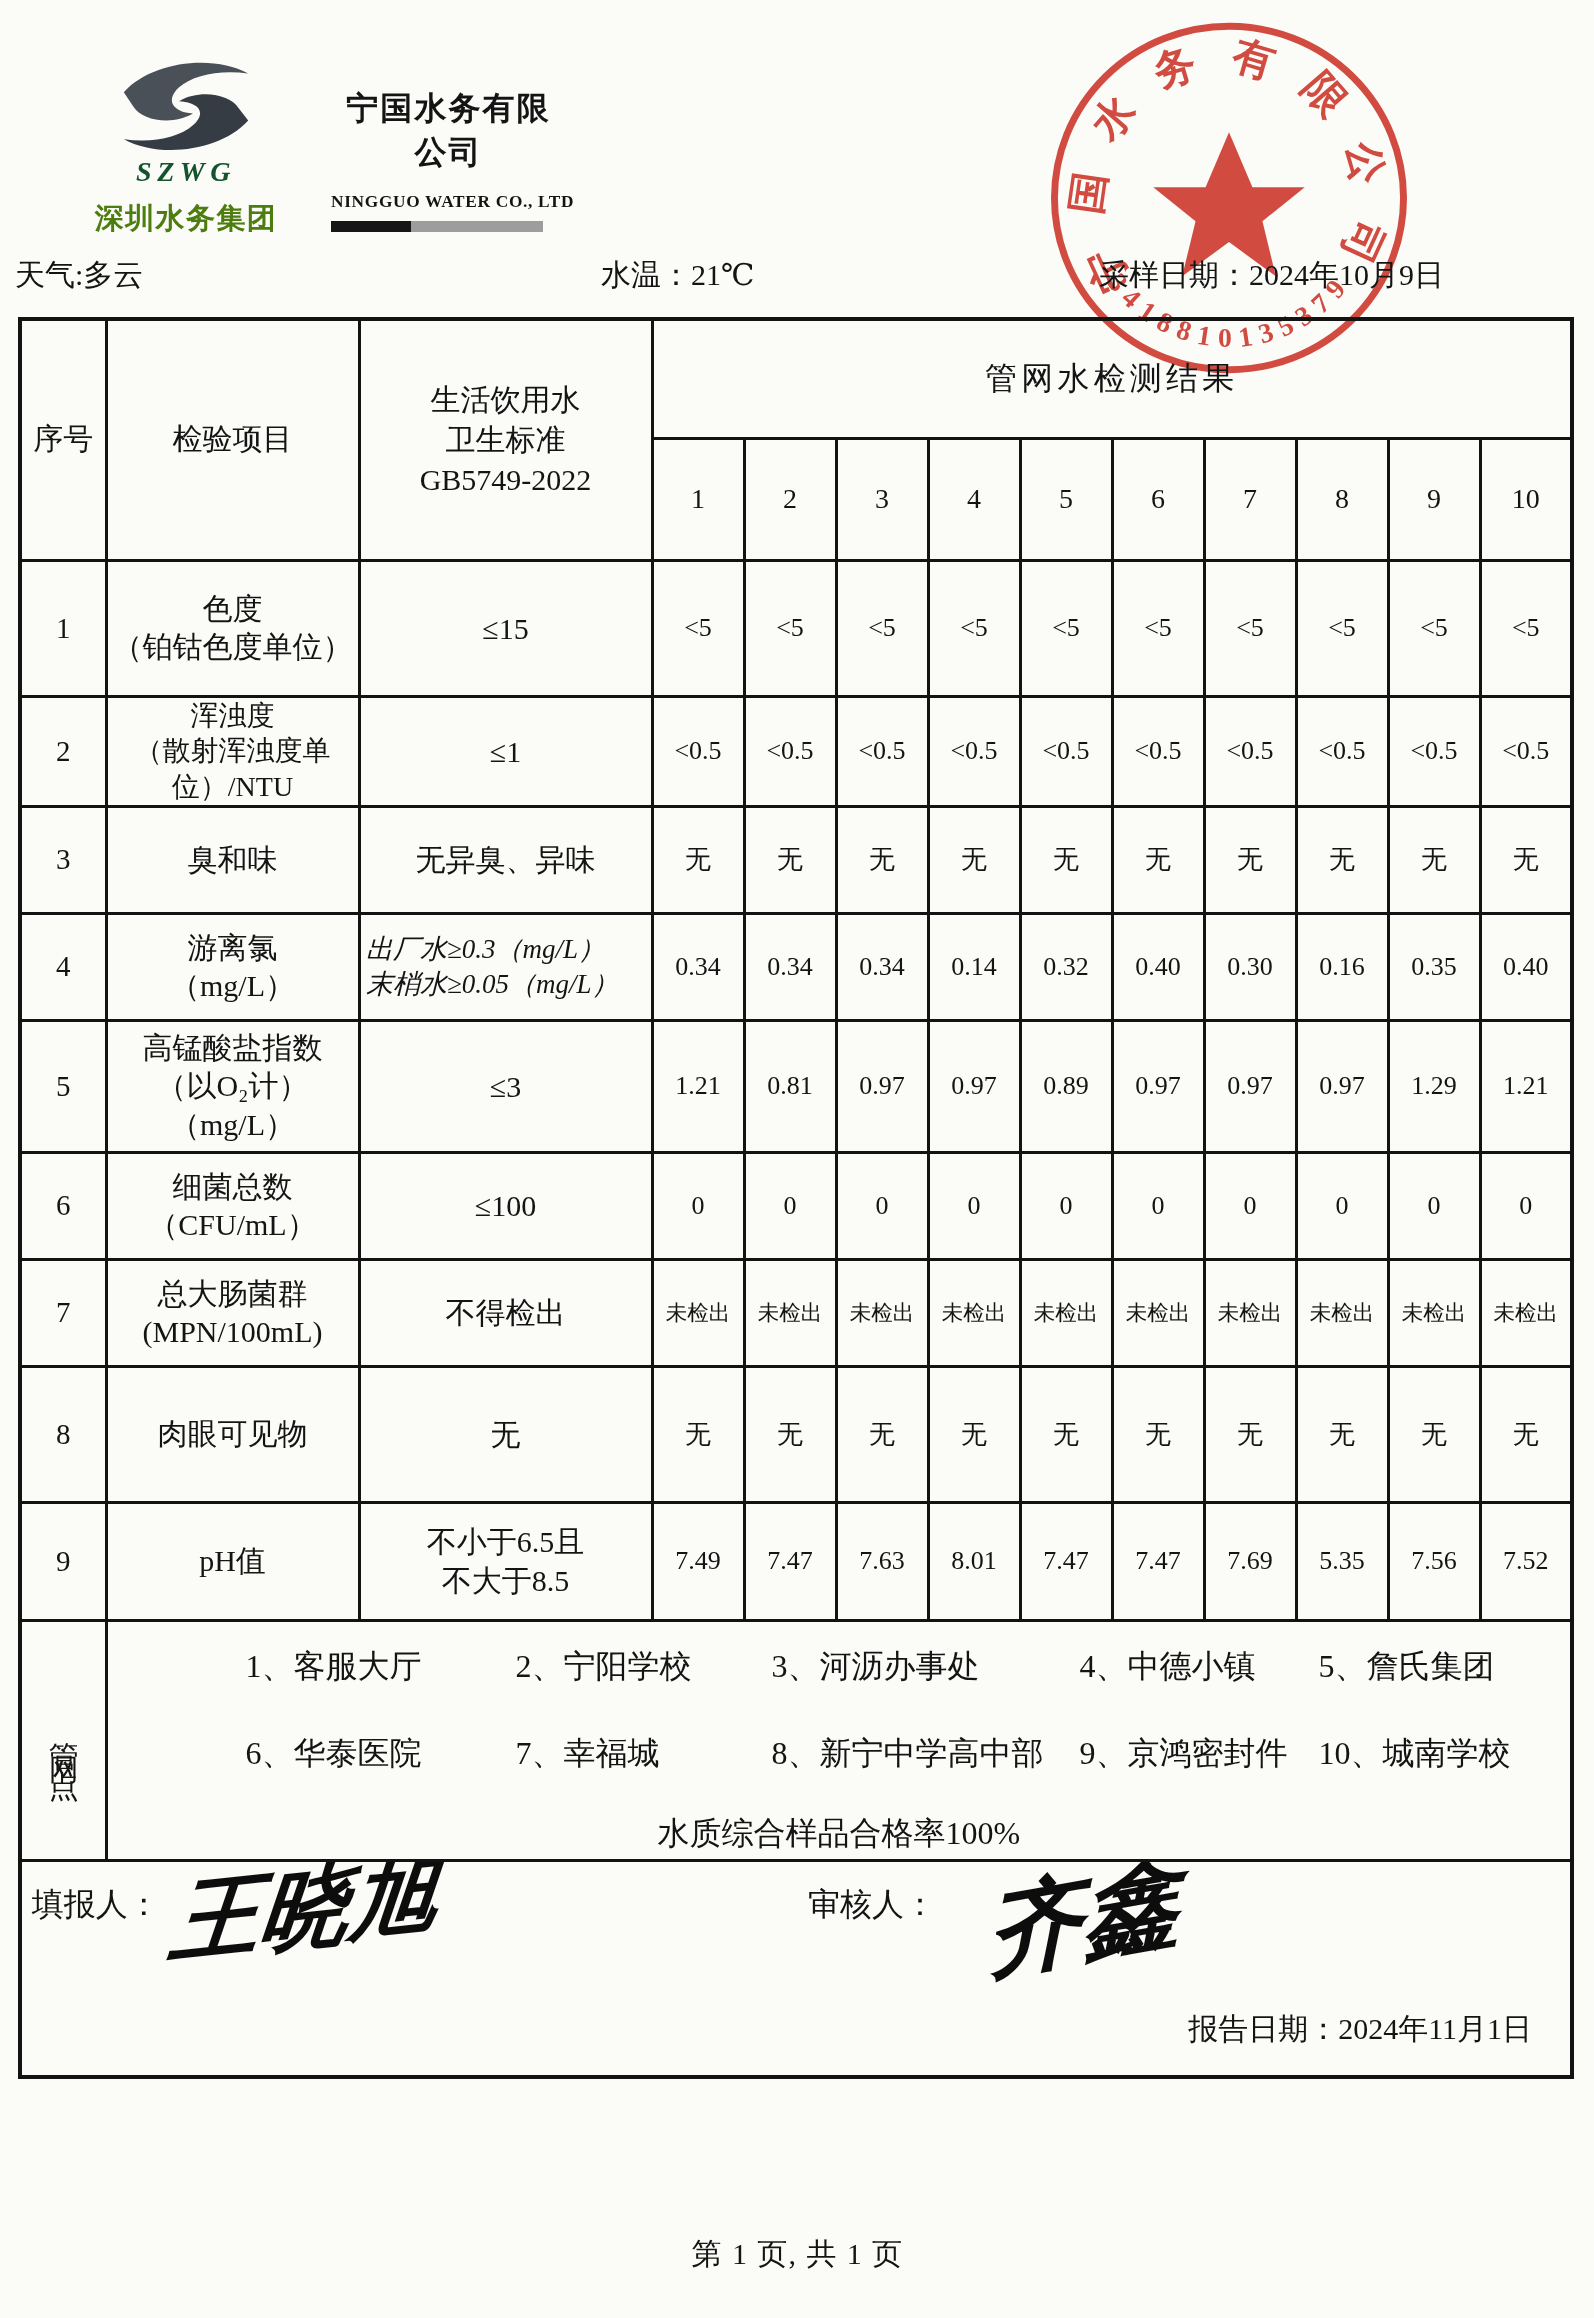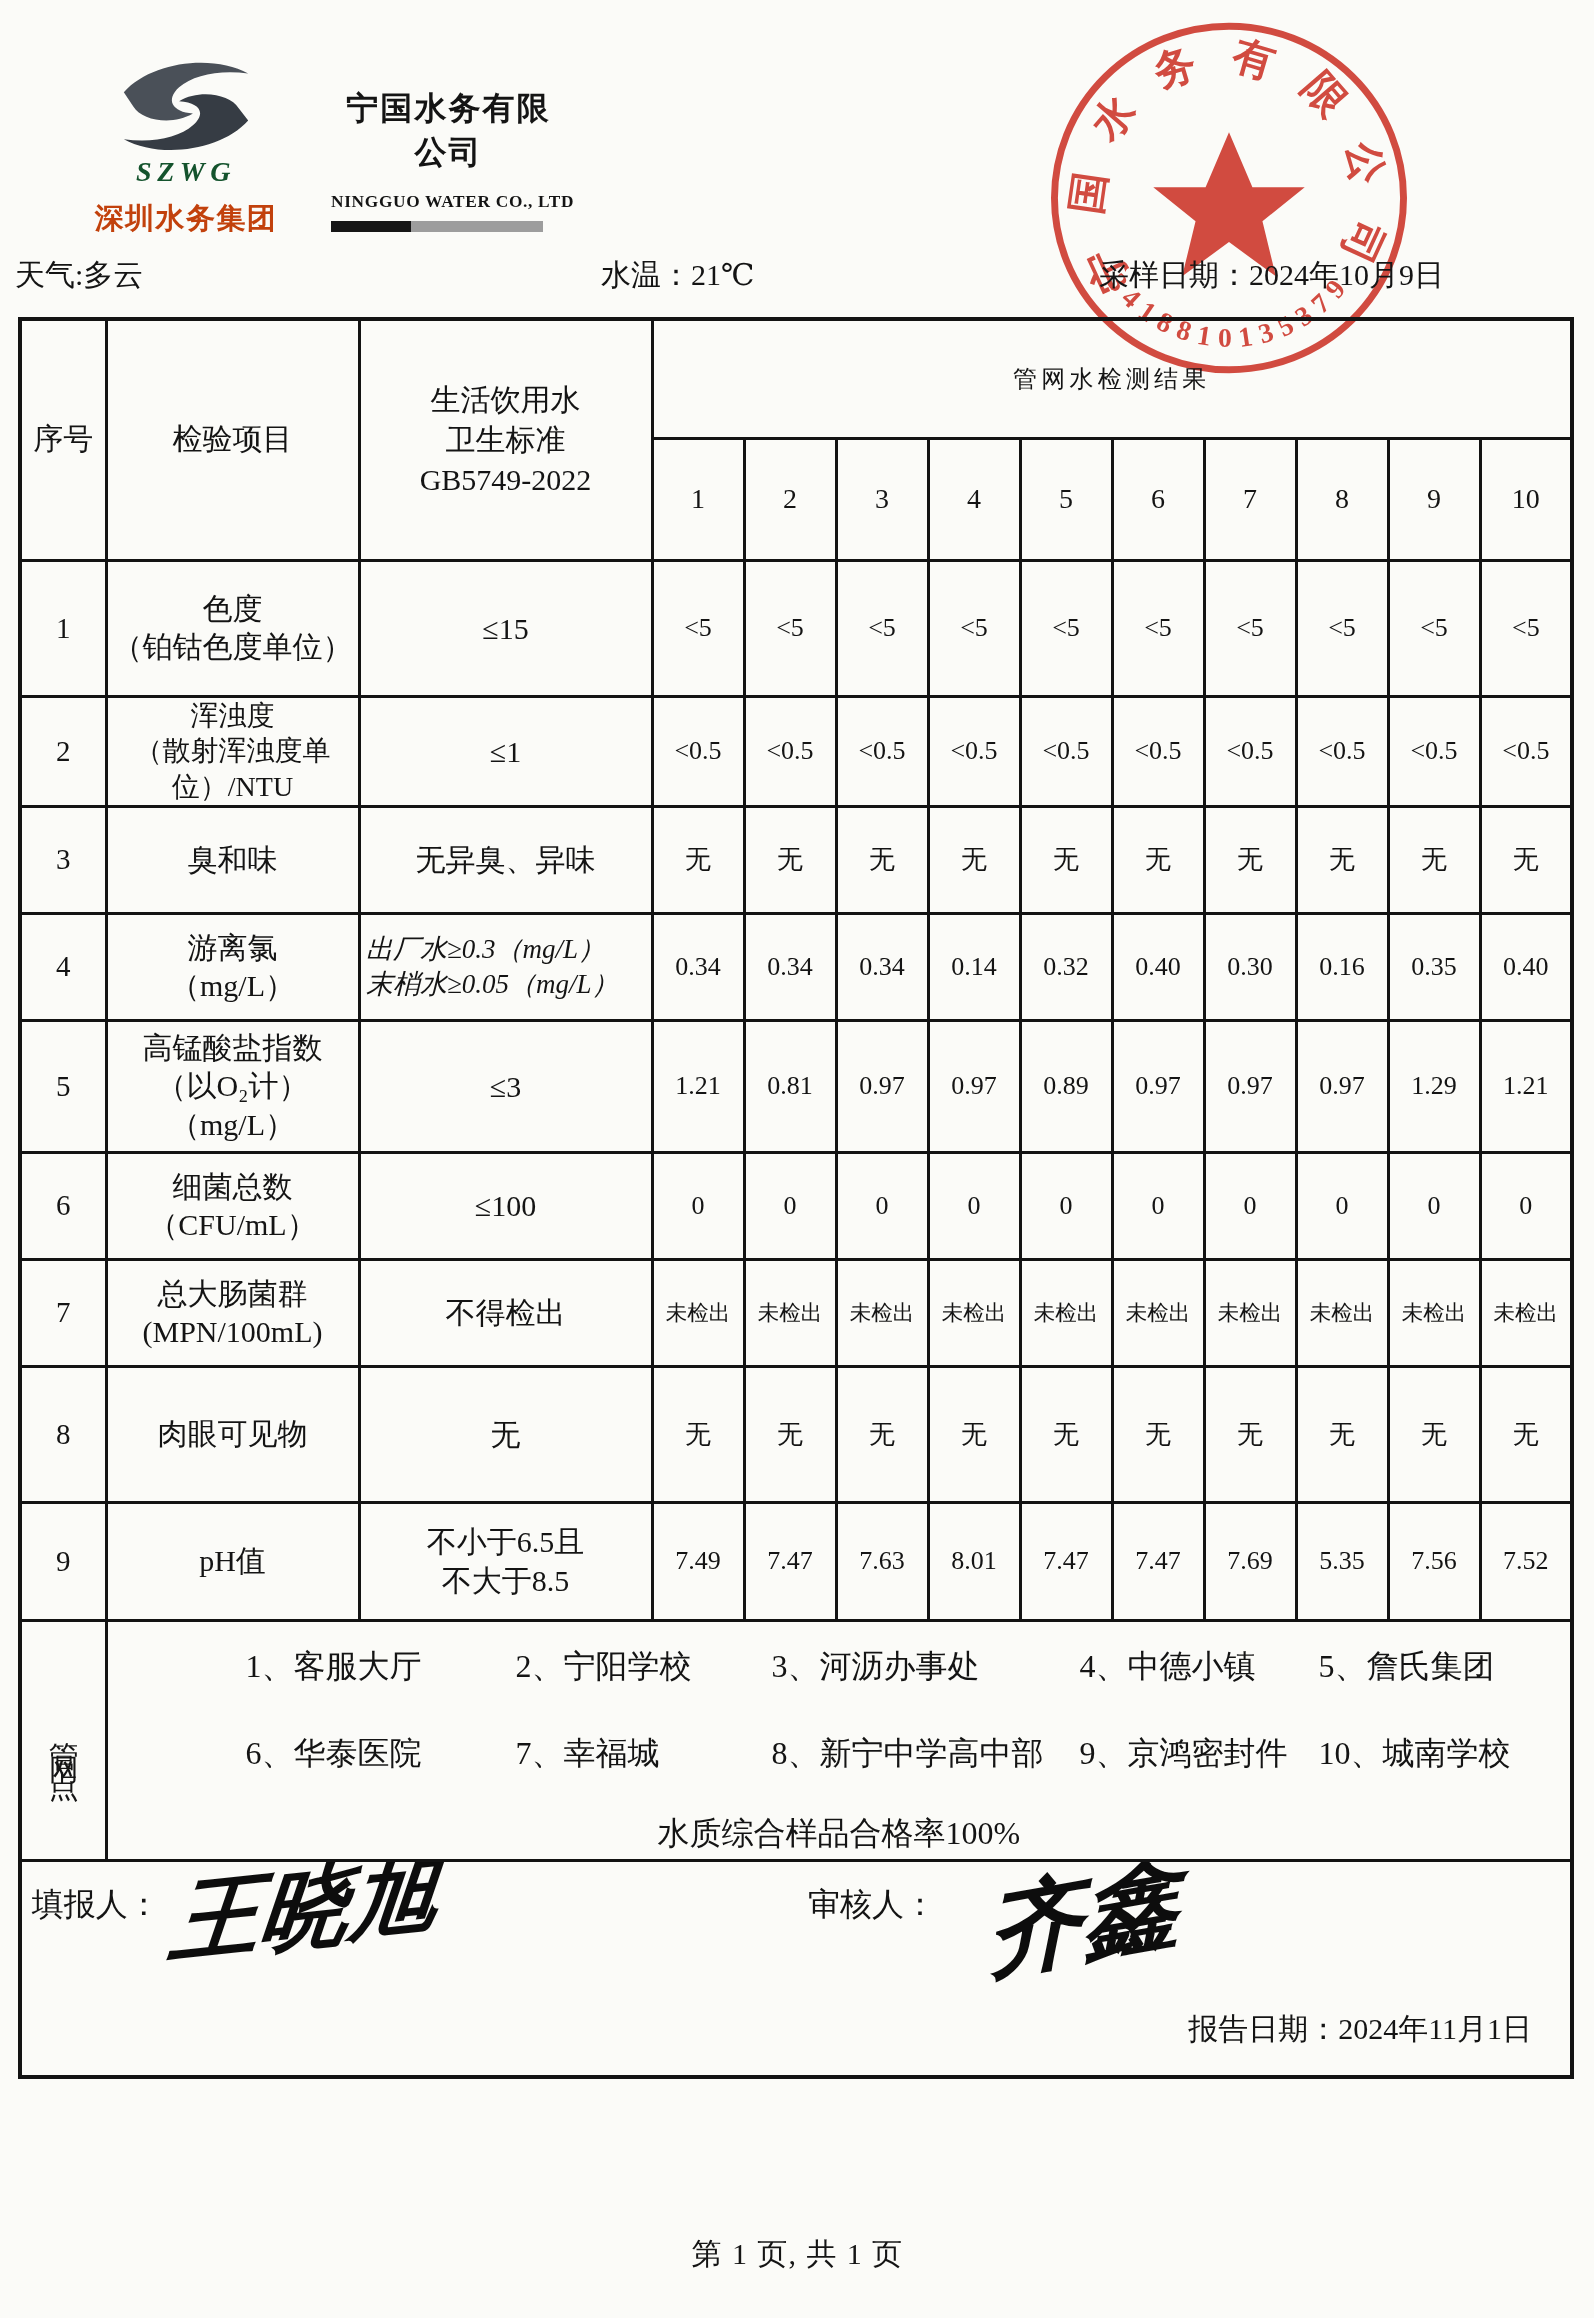--- a/index.html
+++ b/index.html
@@ -3,21 +3,21 @@
 <meta charset="utf-8">
 <style>
   html,body{margin:0;padding:0;background:#ffffff;}
   .page{position:relative;width:1595px;height:2319px;background:#fbfbf8;
         font-family:"Liberation Serif","DejaVu Serif",serif;color:#141414;overflow:hidden;}
 
   
   .logo{position:absolute;left:89px;top:54px;width:194px;text-align:center;}
   .logo-word{font-family:Liberation Serif, serif;font-style:italic;font-weight:bold;
              font-size:28px;letter-spacing:5.5px;color:#14532d;margin-top:-4.2px;}
-  .logo-caption{font-size:29px;font-weight:bold;letter-spacing:1.4px;margin-top:11px;color:#c2410c;}
+  .logo-caption{font-size:29px;font-weight:bold;letter-spacing:1.4px;margin-top:11px;color:#4d7c0f;}
   .company{position:absolute;left:331px;top:87px;width:235px;text-align:center;}
   .company-cn{font-size:32px;font-weight:bold;letter-spacing:2.1px;}
   .company-en{font-size:17.3px;font-weight:bold;letter-spacing:0.7px;margin-top:16.6px;white-space:nowrap;}
   .company-bar{margin-top:9.7px;height:11px;display:flex;}
   .bar-dark{width:80px;background:#161616;}
   .bar-light{width:132px;background:#9d9d9d;}
   .doc-title{position:absolute;left:692px;top:108px;width:831px;font-size:44px;font-weight:bold;
              letter-spacing:3.5px;white-space:nowrap;}
   .stamp{position:absolute;left:1042px;top:3.5px;opacity:.87;mix-blend-mode:multiply;}
   .stamp text{font-family:"Liberation Serif","DejaVu Serif",serif;}
@@ -27,21 +27,21 @@
   .info.weather{left:15px;}
   .info.temp{left:601px;}
   .info.sampling{left:1099px;}
 
   
   table.report{position:absolute;left:18px;top:317px;width:1550px;border-collapse:collapse;
                table-layout:fixed;border:4.8px solid #131313;}
   td{border:3.5px solid #131313;text-align:center;vertical-align:middle;padding:0;overflow:hidden;}
   .col-head{font-size:30px;font-weight:normal;}
   .std-head{white-space:pre-line;line-height:1.32;}
-  .results-head{font-size:24px;letter-spacing:4.2px;}
+  .results-head{font-size:32px;letter-spacing:4.2px;}
   .cell-num{font-size:28px;}
   .cell-no{font-size:29px;}
   .cell-item{font-size:30px;white-space:pre-line;line-height:1.28;}
   .row-1 .cell-item{font-size:28px;}
   .cell-std{font-size:30px;white-space:pre-line;line-height:1.3;}
   .cell-std.align-left{text-align:left;font-size:27px;padding-left:5.5px;font-style:italic;}
   .cell-val{font-size:26px;}
   .cell-val.small{font-size:21.5px;}
 
   

